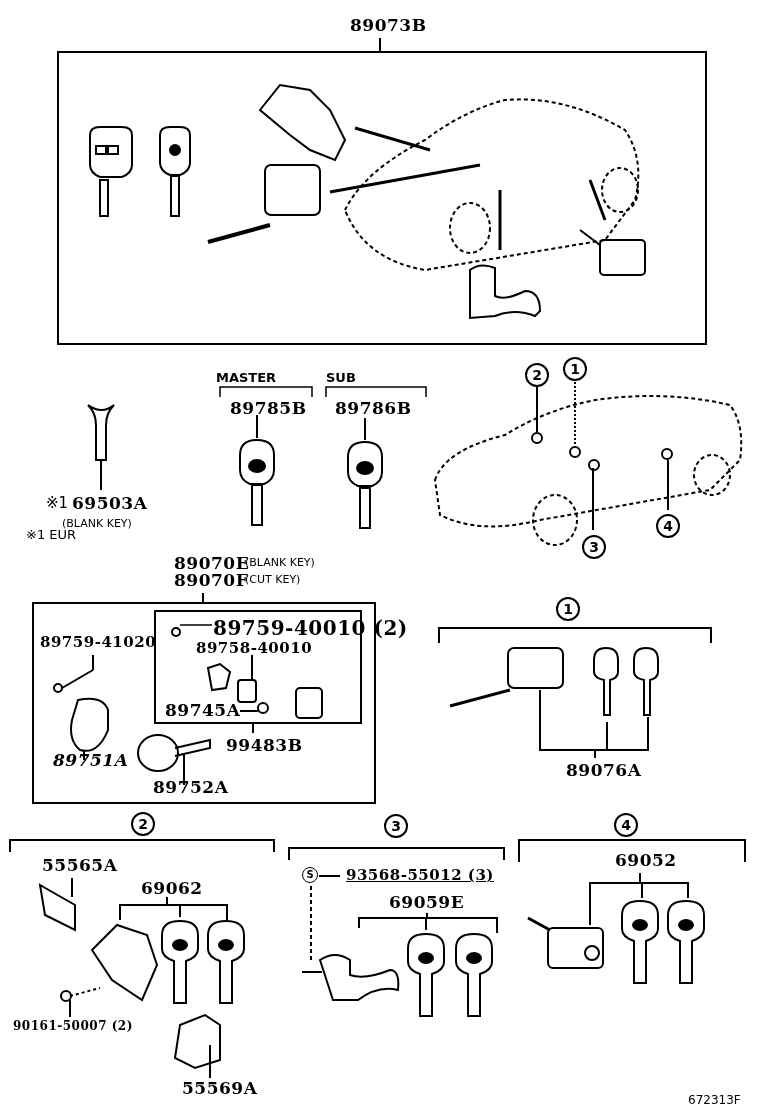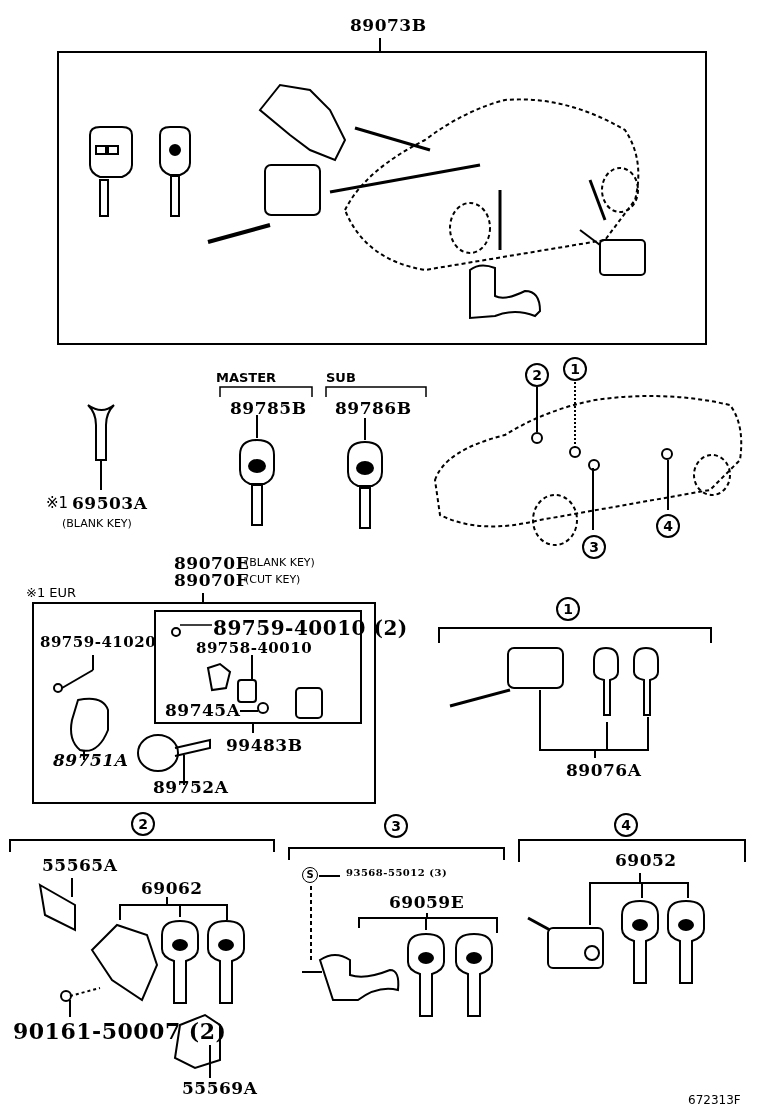--- a/index.html
+++ b/index.html
@@ -183,21 +183,21 @@
     <path d="M668 915 q0 -14 18 -14 q18 0 18 14 v14 q0 8 -12 12 v42 h-12 v-42 q-12 -4 -12 -12 z"></path>
     <ellipse cx="686" cy="925" rx="7" ry="5" fill="#000"></ellipse>
   </g>
 </svg>
 
 <div class="lbl" style="left:350px;top:17px;">89073B</div>
 
 <div class="sm" style="left:46px;top:496px;font-size:15px;">※1</div>
 <div class="lbl" style="left:72px;top:495px;">69503A</div>
 <div class="sm2" style="left:62px;top:518px;">(BLANK KEY)</div>
-<div class="sm" style="left:26px;top:586px;text-align:right;">※1 EUR</div>
+<div class="sm" style="left:26px;top:528px;text-align:right;">※1 EUR</div>
 
 <div class="sm" style="left:216px;top:371px;font-weight:bold;">MASTER</div>
 <div class="lbl" style="left:230px;top:400px;">89785B</div>
 <div class="sm" style="left:326px;top:371px;font-weight:bold;">SUB</div>
 <div class="lbl" style="left:335px;top:400px;text-align:right;">89786B</div>
 
 <div class="circ" style="left:525px;top:363px;">2</div>
 <div class="circ" style="left:563px;top:357px;">1</div>
 <div class="circ" style="left:582px;top:535px;">3</div>
 <div class="circ" style="left:656px;top:514px;">4</div>
@@ -214,24 +214,24 @@
 <div class="lbl" style="left:226px;top:737px;">99483B</div>
 <div class="lbl" style="left:53px;top:752px;font-style:italic;">89751A</div>
 <div class="lbl" style="left:153px;top:779px;">89752A</div>
 
 <div class="circ" style="left:556px;top:597px;">1</div>
 <div class="lbl" style="left:566px;top:762px;">89076A</div>
 
 <div class="circ" style="left:131px;top:812px;">2</div>
 <div class="lbl" style="left:42px;top:857px;">55565A</div>
 <div class="lbl" style="left:141px;top:880px;">69062</div>
-<div class="lbl" style="left:13px;top:1020px;font-size:22px;">90161-50007 (2)</div>
+<div class="lbl" style="left:13px;top:1020px;font-size:12px;">90161-50007 (2)</div>
 <div class="lbl" style="left:182px;top:1080px;">55569A</div>
 
 <div class="circ" style="left:384px;top:814px;">3</div>
 <div class="circ" style="left:302px;top:867px;width:14px;height:14px;line-height:14px;font-size:10px;border-width:1.5px;">S</div>
-<div class="lbl" style="left:346px;top:868px;font-size:10px;">93568-55012 (3)</div>
+<div class="lbl" style="left:346px;top:868px;font-size:15px;text-decoration:underline;">93568-55012 (3)</div>
 <div class="lbl" style="left:389px;top:894px;">69059E</div>
 
 <div class="circ" style="left:614px;top:813px;">4</div>
 <div class="lbl" style="left:615px;top:852px;">69052</div>
 
 <div class="sm" style="left:688px;top:1094px;font-size:12px;">672313F</div>
 
 </body></html>

